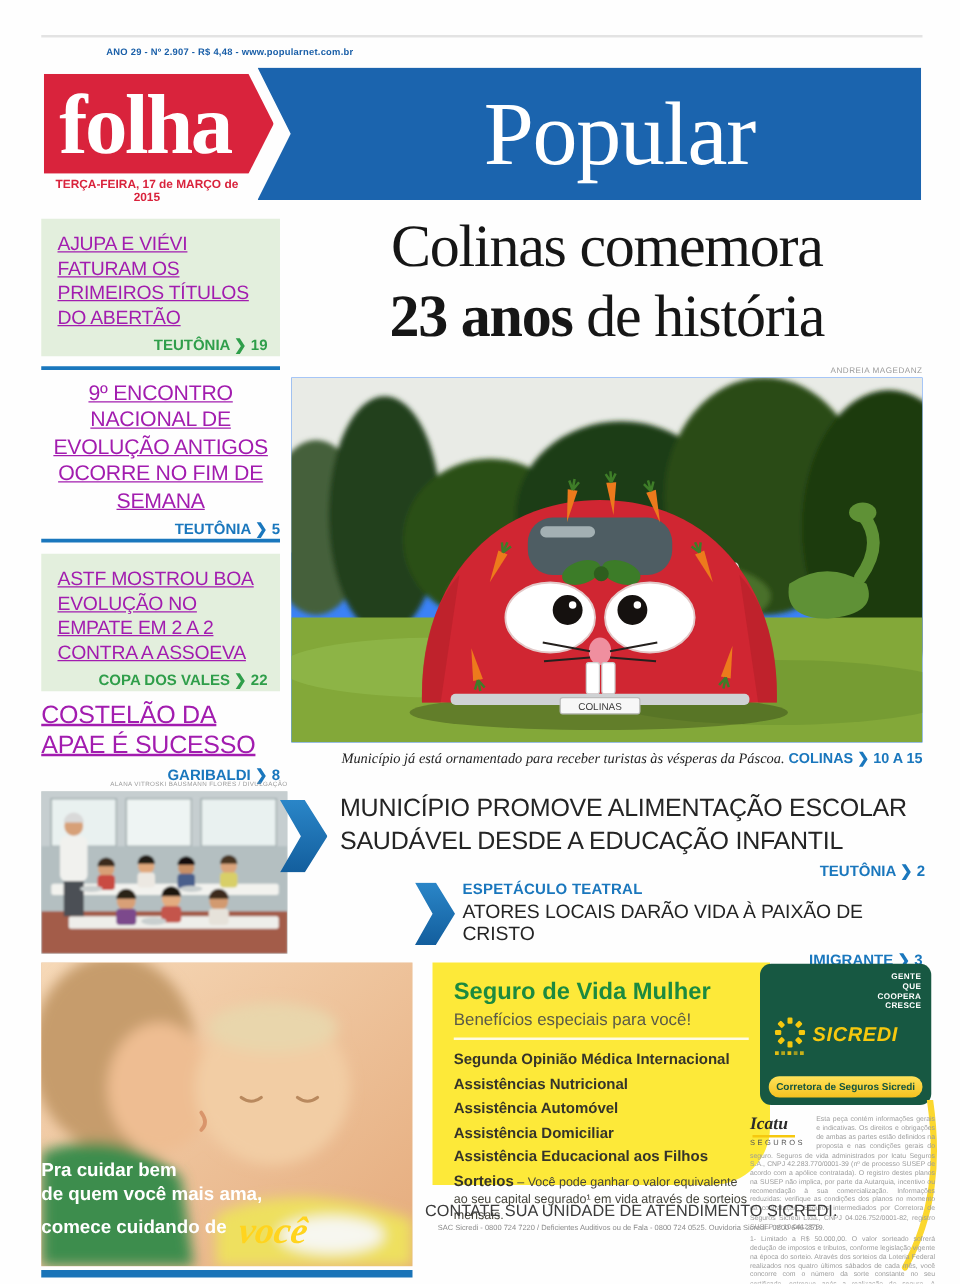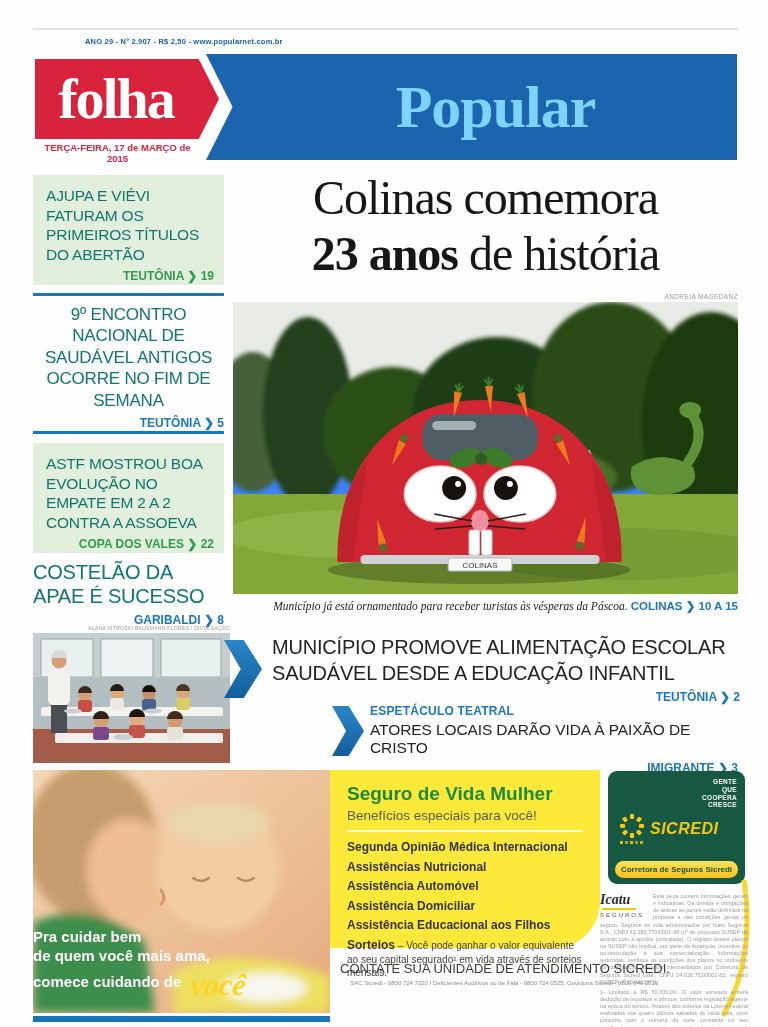--- a/index.html
+++ b/index.html
@@ -8,30 +8,30 @@
   .abs{position:absolute;}
 
   
   .page-topline{left:33px;top:28px;width:705px;height:2px;background:#e3e3e3;}
   .topbar{left:85px;top:37px;font-size:7.5px;font-weight:bold;color:#1a5fa8;letter-spacing:.2px;}
 
   
   .mast-red{left:35px;top:59px;width:184px;height:80px;background:#d9233c;
             clip-path:polygon(0 0,89% 0,100% 50%,89% 100%,0 100%);
             display:flex;align-items:center;justify-content:center;padding-right:22px;box-sizing:border-box;}
-  .mast-red span{font-family:"Liberation Serif",serif;font-weight:700;font-size:58px;color:#fff;letter-spacing:-2px;line-height:1;}
+  .mast-red span{font-family:"Liberation Serif",serif;font-weight:700;font-size:68px;color:#fff;letter-spacing:-2px;line-height:1;}
   .mast-blue{left:206px;top:54px;width:531px;height:106px;background:#1b64ae;
              clip-path:polygon(0 0,100% 0,100% 100%,0 100%,5% 50%);
              display:flex;align-items:center;justify-content:center;padding-left:48px;box-sizing:border-box;}
-  .mast-blue span{font-family:"Liberation Serif",serif;font-weight:700;font-size:60px;color:#7dd3fc;letter-spacing:-1px;line-height:1;}
+  .mast-blue span{font-family:"Liberation Serif",serif;font-weight:400;font-size:72px;color:#ffffff;letter-spacing:-1px;line-height:1;}
   .mast-date{left:35px;top:142px;width:165px;text-align:center;font-size:9.5px;font-weight:bold;color:#d9233c;}
 
   
   .sb-box{left:33px;width:191px;background:#e3efdd;box-sizing:border-box;padding:11px 10px 7px 13px;}
-  .sb-headline{font-size:15.5px;line-height:1.26;color:#0f766e;letter-spacing:-.2px;}
+  .sb-headline{font-size:15.5px;line-height:1.26;color:#a21caf;letter-spacing:-.2px;text-decoration:underline;}
   .sb-tag{display:block;text-align:right;font-size:12px;font-weight:bold;margin-top:5px;}
   .tag-green{color:#2f9e4a;}
   .tag-blue{color:#1a77bd;}
   .sb-rule{left:33px;width:191px;height:3px;background:#1a77bd;}
   .sb-plain{left:33px;width:191px;box-sizing:border-box;}
 
   
   .headline{left:233px;top:170px;width:505px;text-align:center;font-family:"Liberation Serif",serif;
             font-size:48px;line-height:1.16;color:#161616;letter-spacing:-1px;}
   .photo-credit{left:233px;top:293px;width:505px;text-align:right;font-size:6.5px;color:#9a9a9a;letter-spacing:.4px;}
@@ -52,21 +52,21 @@
   .story-tag{display:block;text-align:right;font-size:12px;font-weight:bold;color:#1a77bd;margin-top:4px;}
   .story2-text{left:370px;top:704px;width:368px;}
   .kicker{font-size:12px;font-weight:bold;color:#1a77bd;letter-spacing:.2px;}
   .story2-headline{font-size:15.5px;color:#242424;margin-top:3px;letter-spacing:-.1px;}
 
   
   .ad-photo{left:33px;top:770px;width:297px;height:243px;overflow:hidden;background:#ecc49c;}
   .ad-overlay{position:absolute;left:0;top:158px;color:#fff;font-weight:bold;font-size:15px;line-height:1.25;}
   .ad-overlay .script{display:inline-block;font-family:"Liberation Serif",serif;font-style:italic;font-weight:700;
                       color:#ffd41e;font-size:30px;transform:skewX(-8deg);margin-left:10px;vertical-align:-8px;}
-  .ad-box{left:330px;top:770px;width:270px;height:178px;background:#fde939;border-radius:0 0 46px 0;
+  .ad-box{left:346px;top:770px;width:270px;height:178px;background:#fde939;border-radius:0 0 46px 0;
           box-sizing:border-box;padding:13px 17px 0 17px;}
   .ad-title{font-size:19px;font-weight:bold;color:#1c8a3f;}
   .ad-sub{font-size:13.5px;color:#5a5a48;margin-top:3px;}
   .ad-divider{height:2px;background:rgba(255,255,255,.85);margin:7px 0 8px 0;}
   .ad-item{font-size:12px;font-weight:bold;color:#35342a;margin-bottom:5.5px;}
   .ad-sorteios{font-size:10px;color:#45443a;line-height:1.3;margin-top:2px;}
   .ad-sorteios b{font-size:12px;color:#35342a;}
   .ad-contact{left:330px;top:961px;width:350px;text-align:center;font-size:13px;color:#3b3b3b;}
   .ad-sac{left:325px;top:980px;width:360px;text-align:center;font-size:6px;color:#8a8a8a;}
   .bottom-rule{left:33px;top:1016px;width:297px;height:6px;background:#1a74b8;}
@@ -90,37 +90,37 @@
   .icatu .sub{font-size:6px;letter-spacing:2px;color:#555;}
   .legal{font-size:5.5px;color:#9b9b9b;line-height:1.3;text-align:justify;}
   .legal + .legal{margin-top:3px;}
 </style>
 </head>
 <body>
 
 <div class="page">
 
   <div class="abs page-topline"></div>
-  <div class="abs topbar">ANO 29 - Nº 2.907 - R$ 2,50   -   www.popularnet.com.br</div>
+  <div class="abs topbar">ANO 29 - Nº 2.907 - R$ 4,48   -   www.popularnet.com.br</div>
 
   <div class="abs mast-blue">
     <span>Popular</span>
   </div>
   <div class="abs mast-red">
     <span>folha</span>
   </div>
   <div class="abs mast-date">TERÇA-FEIRA, 17 de MARÇO de 2015</div>
 
   <div class="abs sb-box" style="top:175px;height:110px;">
     <div class="sb-headline">AJUPA E VIÉVI FATURAM OS PRIMEIROS TÍTULOS DO ABERTÃO</div>
     <span class="sb-tag tag-green">TEUTÔNIA ❯ 19</span>
   </div>
   <div class="abs sb-rule" style="top:293px;"></div>
   <div class="abs sb-plain" style="top:304px;text-align:center;">
-    <div class="sb-headline" style="font-size:17px;">9º ENCONTRO NACIONAL DE SAUDÁVEL ANTIGOS OCORRE NO FIM DE SEMANA</div>
+    <div class="sb-headline" style="font-size:17px;">9º ENCONTRO NACIONAL DE EVOLUÇÃO ANTIGOS OCORRE NO FIM DE SEMANA</div>
     <span class="sb-tag tag-blue">TEUTÔNIA ❯ 5</span>
   </div>
   <div class="abs sb-rule" style="top:431px;"></div>
   <div class="abs sb-box" style="top:443px;height:110px;">
     <div class="sb-headline">ASTF MOSTROU BOA EVOLUÇÃO NO EMPATE EM 2 A 2 CONTRA A ASSOEVA</div>
     <span class="sb-tag tag-green">COPA DOS VALES ❯ 22</span>
   </div>
   <div class="abs sb-plain" style="top:560px;">
     <div class="sb-headline" style="font-size:20px;line-height:1.2;">COSTELÃO DA APAE É SUCESSO</div>
     <span class="sb-tag tag-blue">GARIBALDI ❯ 8</span>

